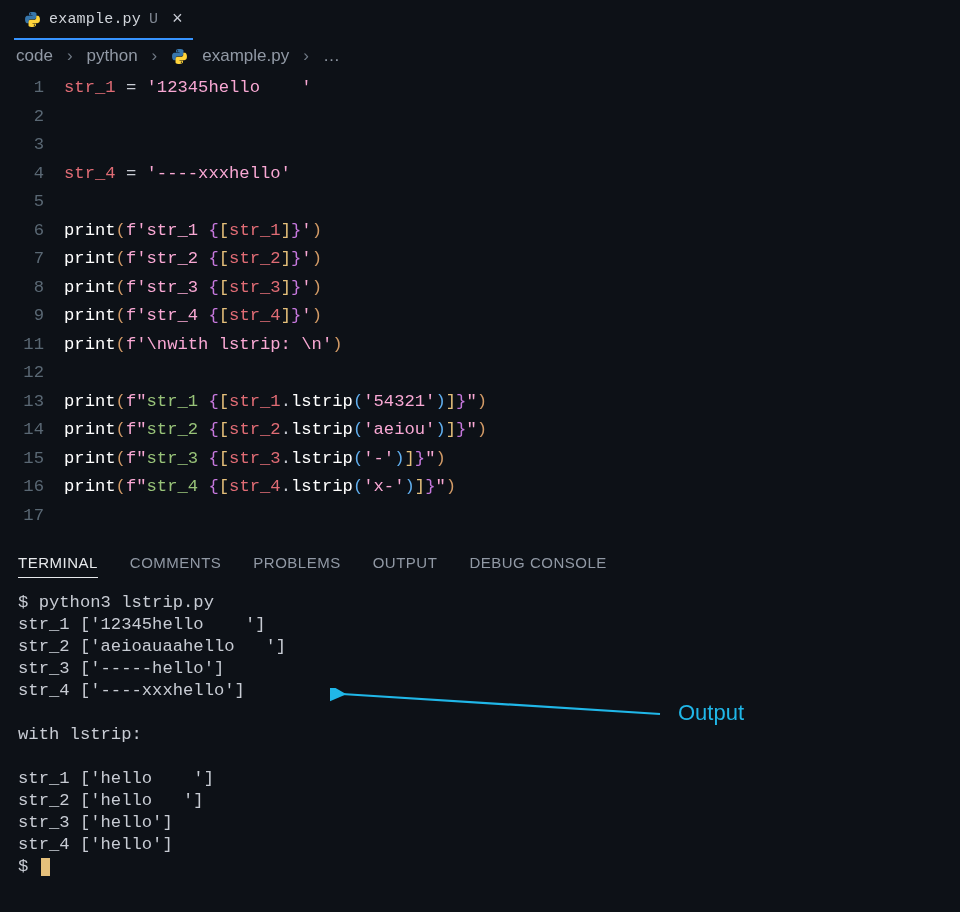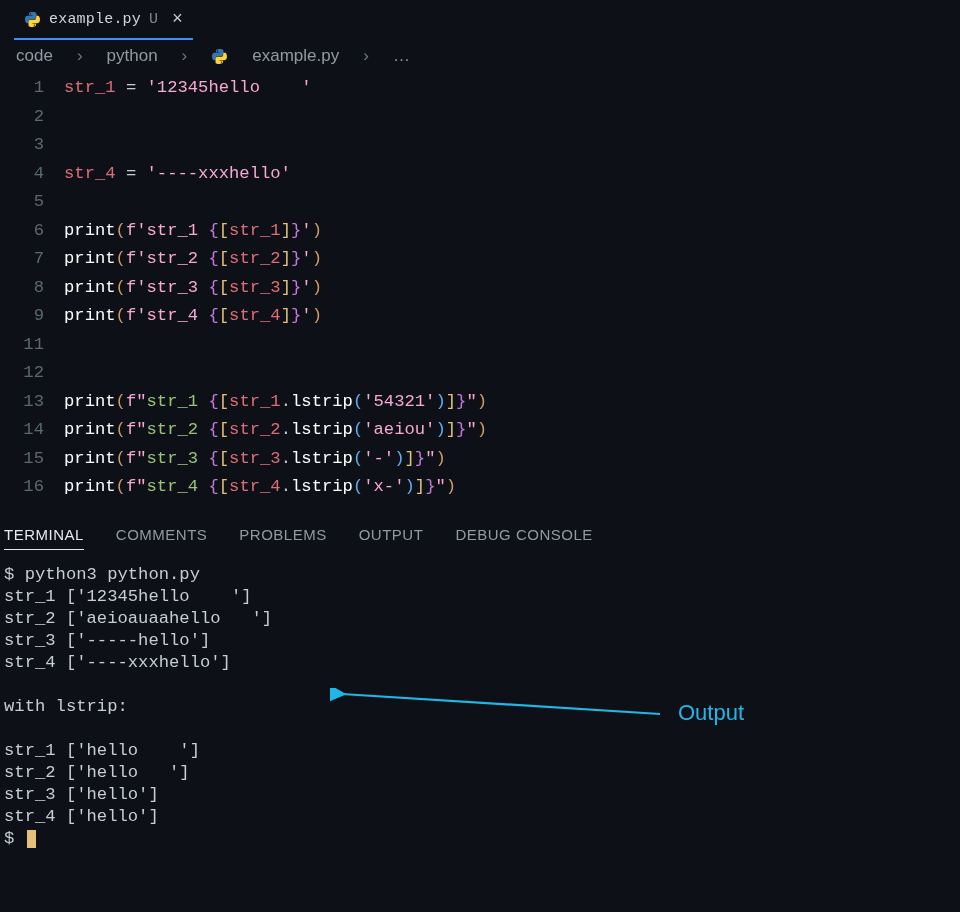--- a/index.html
+++ b/index.html
@@ -24,21 +24,21 @@
     border-bottom: 2px solid transparent;
   }
   .tab.active { border-bottom: 2px solid #3794ff; }
   .tab .filename { color: #d1d5db; font-size: 15px; letter-spacing: .2px;}
   .tab .mod { color: #7f8792; font-size: 15px; }
   .tab .close { color: #c8ccd4; padding-left: 6px; font-size: 18px; line-height: 1;}
   .py-logo { display: inline-flex; }
 
   
   .breadcrumb {
-    display: flex; align-items: center; gap: 24px;
+    display: flex; align-items: center; gap: 14px;
     padding: 6px 16px 8px 16px;
     font-size: 17px;
     color: #8f98a3;
     font-family: -apple-system, BlinkMacSystemFont, "Segoe UI", Helvetica, Arial, sans-serif;
   }
   .breadcrumb .chev { color: #707a86; }
   .breadcrumb .crumb { color: #9199a5; cursor: pointer; }
 
   
   .editor {
@@ -61,21 +61,21 @@
   .tok-pun  { color: #c678dd; }
   .tok-par  { color: #d19a66; }
   .tok-bra  { color: #61afef; }
   .tok-inner{ color: #e06c75; }
   .tok-dot  { color: #c4c8d0; }
   .tok-ylw  { color: #e5c07b; }
   .tok-fbody{ color: #98c379; }
 
   
   .panel {
-    padding: 0 4px;
+    padding: 0 18px;
   }
   .panel-tabs {
     display: flex; gap: 32px;
     font-family: -apple-system, BlinkMacSystemFont, "Segoe UI", Helvetica, Arial, sans-serif;
     font-size: 15px;
     color: #9199a5;
     padding: 14px 0 10px 0;
   }
   .panel-tab { cursor: pointer; letter-spacing: .5px; }
   .panel-tab.active {
@@ -147,38 +147,39 @@
   <div class="line"><span class="ln">1</span><span class="code"><span class="tok-var">str_1</span><span class="tok-kw"> = </span><span class="tok-str">'12345hello    '</span></span></div>
   <div class="line"><span class="ln">2</span></div>
   <div class="line"><span class="ln">3</span></div>
   <div class="line"><span class="ln">4</span><span class="code"><span class="tok-var">str_4</span><span class="tok-kw"> = </span><span class="tok-str">'----xxxhello'</span></span></div>
   <div class="line"><span class="ln">5</span><span class="code"></span></div>
 
   <div class="line"><span class="ln">6</span><span class="code"><span class="tok-fn">print</span><span class="tok-par">(</span><span class="tok-str">f'str_1 </span><span class="tok-pun">{</span><span class="tok-ylw">[</span><span class="tok-inner">str_1</span><span class="tok-ylw">]</span><span class="tok-pun">}</span><span class="tok-str">'</span><span class="tok-par">)</span></span></div>
   <div class="line"><span class="ln">7</span><span class="code"><span class="tok-fn">print</span><span class="tok-par">(</span><span class="tok-str">f'str_2 </span><span class="tok-pun">{</span><span class="tok-ylw">[</span><span class="tok-inner">str_2</span><span class="tok-ylw">]</span><span class="tok-pun">}</span><span class="tok-str">'</span><span class="tok-par">)</span></span></div>
   <div class="line"><span class="ln">8</span><span class="code"><span class="tok-fn">print</span><span class="tok-par">(</span><span class="tok-str">f'str_3 </span><span class="tok-pun">{</span><span class="tok-ylw">[</span><span class="tok-inner">str_3</span><span class="tok-ylw">]</span><span class="tok-pun">}</span><span class="tok-str">'</span><span class="tok-par">)</span></span></div>
   <div class="line"><span class="ln">9</span><span class="code"><span class="tok-fn">print</span><span class="tok-par">(</span><span class="tok-str">f'str_4 </span><span class="tok-pun">{</span><span class="tok-ylw">[</span><span class="tok-inner">str_4</span><span class="tok-ylw">]</span><span class="tok-pun">}</span><span class="tok-str">'</span><span class="tok-par">)</span></span></div>
-  <div class="line"><span class="ln">11</span></div>
+  <div class="line"><span class="ln">11</span><span class="code"><span class="tok-fn">print</span><span class="tok-par">(</span><span class="tok-str">f'\nwith lstrip: \n'</span><span class="tok-par">)</span></span></div>
   <div class="line"><span class="ln">12</span><span class="code"></span></div>
 
   <div class="line"><span class="ln">13</span><span class="code"><span class="tok-fn">print</span><span class="tok-par">(</span><span class="tok-str">f"</span><span class="tok-fbody">str_1 </span><span class="tok-pun">{</span><span class="tok-ylw">[</span><span class="tok-inner">str_1</span><span class="tok-dot">.</span><span class="tok-fn">lstrip</span><span class="tok-bra">(</span><span class="tok-str">'54321'</span><span class="tok-bra">)</span><span class="tok-ylw">]</span><span class="tok-pun">}</span><span class="tok-str">"</span><span class="tok-par">)</span></span></div>
   <div class="line"><span class="ln">14</span><span class="code"><span class="tok-fn">print</span><span class="tok-par">(</span><span class="tok-str">f"</span><span class="tok-fbody">str_2 </span><span class="tok-pun">{</span><span class="tok-ylw">[</span><span class="tok-inner">str_2</span><span class="tok-dot">.</span><span class="tok-fn">lstrip</span><span class="tok-bra">(</span><span class="tok-str">'aeiou'</span><span class="tok-bra">)</span><span class="tok-ylw">]</span><span class="tok-pun">}</span><span class="tok-str">"</span><span class="tok-par">)</span></span></div>
   <div class="line"><span class="ln">15</span><span class="code"><span class="tok-fn">print</span><span class="tok-par">(</span><span class="tok-str">f"</span><span class="tok-fbody">str_3 </span><span class="tok-pun">{</span><span class="tok-ylw">[</span><span class="tok-inner">str_3</span><span class="tok-dot">.</span><span class="tok-fn">lstrip</span><span class="tok-bra">(</span><span class="tok-str">'-'</span><span class="tok-bra">)</span><span class="tok-ylw">]</span><span class="tok-pun">}</span><span class="tok-str">"</span><span class="tok-par">)</span></span></div>
   <div class="line"><span class="ln">16</span><span class="code"><span class="tok-fn">print</span><span class="tok-par">(</span><span class="tok-str">f"</span><span class="tok-fbody">str_4 </span><span class="tok-pun">{</span><span class="tok-ylw">[</span><span class="tok-inner">str_4</span><span class="tok-dot">.</span><span class="tok-fn">lstrip</span><span class="tok-bra">(</span><span class="tok-str">'x-'</span><span class="tok-bra">)</span><span class="tok-ylw">]</span><span class="tok-pun">}</span><span class="tok-str">"</span><span class="tok-par">)</span></span></div>
+  <div class="line"><span class="ln">17</span><span class="code"></span></div>
 </div>
 
 <div class="panel">
   <div class="panel-tabs">
     <span class="panel-tab active">TERMINAL</span>
     <span class="panel-tab">COMMENTS</span>
     <span class="panel-tab">PROBLEMS</span>
     <span class="panel-tab">OUTPUT</span>
     <span class="panel-tab">DEBUG CONSOLE</span>
   </div>
-  <div class="terminal"><span>$ </span><span>python3 python.py</span>
+  <div class="terminal"><span>$ </span><span>python3 lstrip.py</span>
 <span>str_1 ['12345hello    ']</span>
 <span>str_2 ['aeioauaahello   ']</span>
 <span>str_3 ['-----hello']</span>
 <span>str_4 ['----xxxhello']</span>
 <span></span>
 <span>with lstrip: </span>
 <span></span>
 <span>str_1 ['hello    ']</span>
 <span>str_2 ['hello   ']</span>
 <span>str_3 ['hello']</span>

